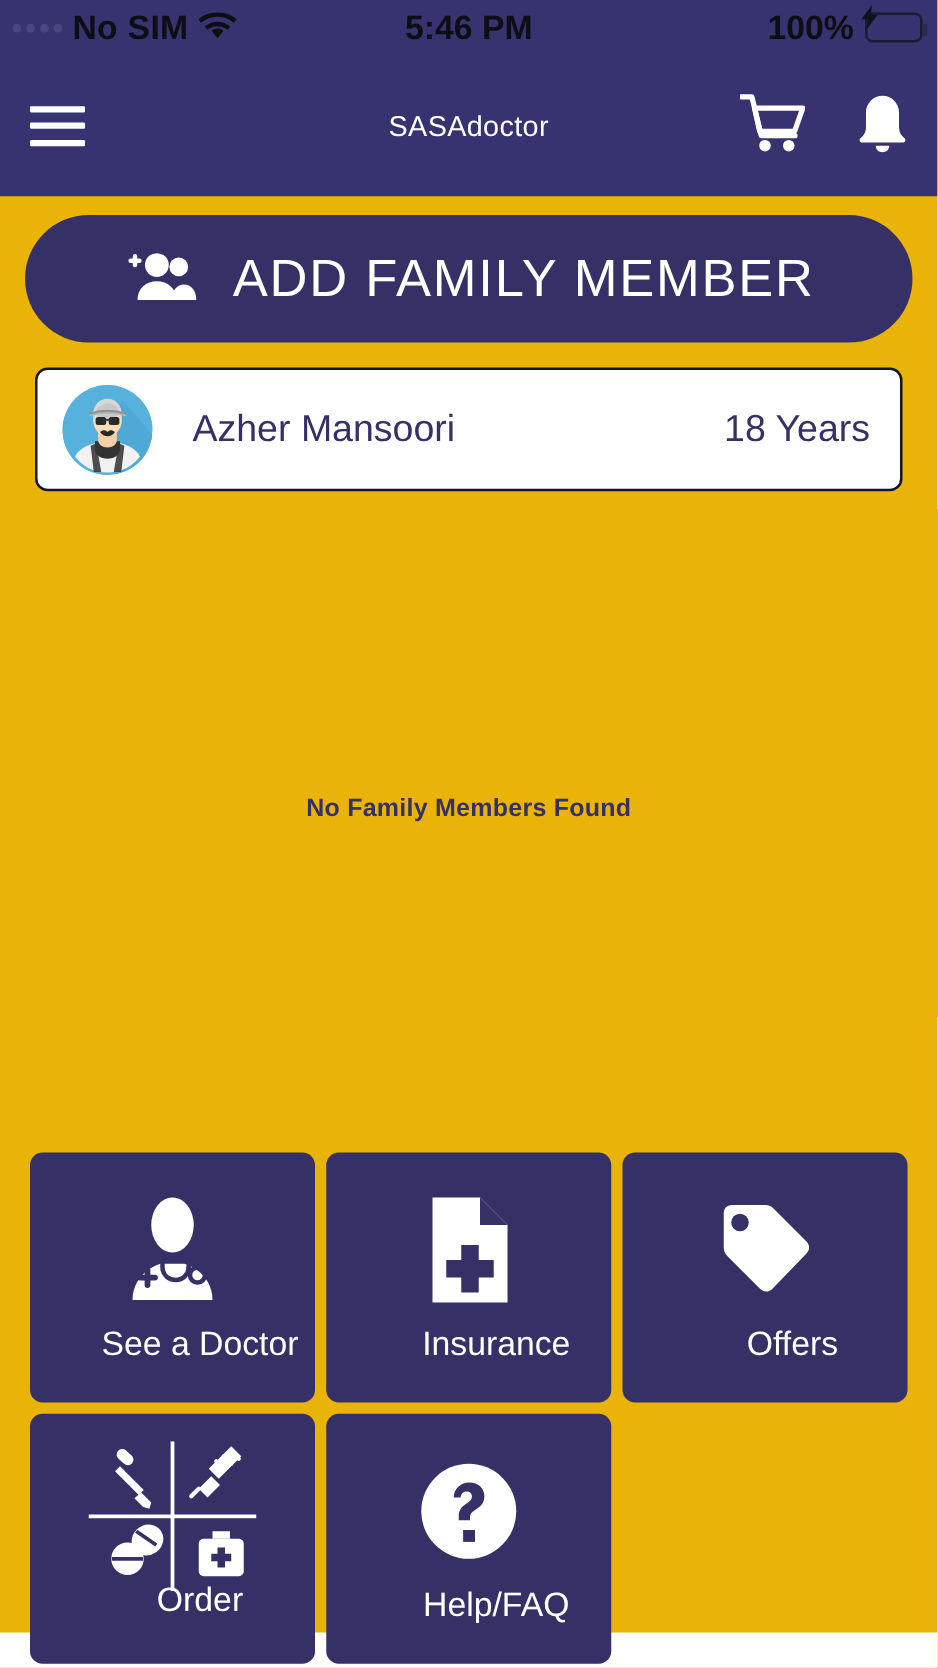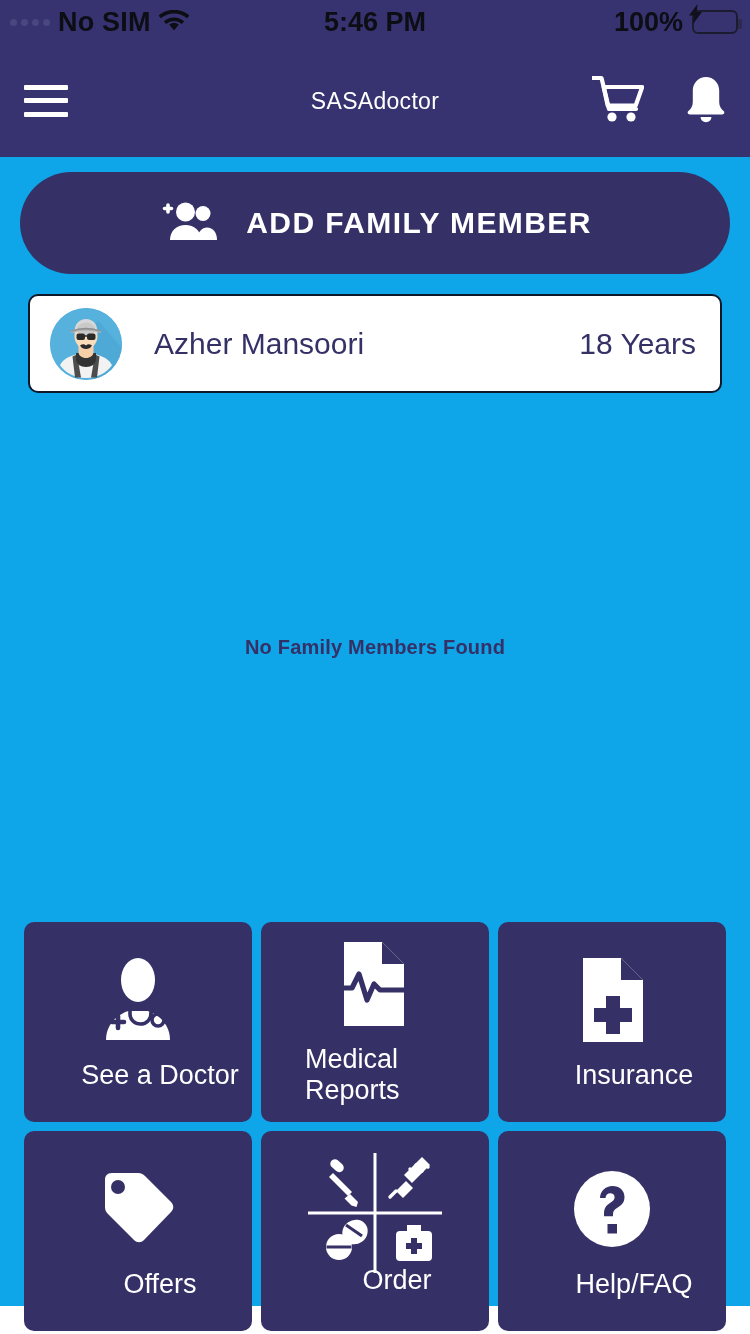--- a/index.html
+++ b/index.html
@@ -2,21 +2,21 @@
 <html><head>
 <meta charset="utf-8">
 <style>
   * { margin:0; padding:0; box-sizing:border-box; }
   html, body {
     width:750px; height:1334px;
     background:#ffffff;
     font-family:"Liberation Sans", sans-serif;
     overflow:hidden;
   }
-  #app { position:relative; width:750px; height:1306px; background:#0ea5e9; }
+  #app { position:relative; width:750px; height:1306px; background:#eab308; }
 
   
   .statusbar{
     position:absolute; top:0; left:0; width:750px; height:44px;
     background:#373370;
     display:flex; align-items:center;
   }
   .sb-left{ position:absolute; left:10px; display:flex; align-items:center; gap:8px; }
   .sig-dots{ display:flex; gap:4px; align-items:flex-end; }
   .sig-dots i{ display:block; width:7px; height:7px; border-radius:50%; background:#4a4680; }
@@ -62,21 +62,21 @@
   .nav-icons .ic{ cursor:pointer; display:block; }
 
   
   .add-btn{
     position:absolute; left:20px; top:172px; width:710px; height:102px;
     background:#353167; border:none; border-radius:51px;
     display:flex; align-items:center; justify-content:center; gap:26px;
     cursor:pointer;
   }
   .add-btn .label{
-    color:#ffffff; font-size:30px; font-weight:700; letter-spacing:1.4px;
+    color:#ffffff; font-size:42px; font-weight:400; letter-spacing:1.4px;
   }
 
   
   .member-card{
     position:absolute; left:28px; top:294px; width:694px; height:99px;
     background:#ffffff; border:2px solid #0f172a; border-radius:10px;
     display:flex; align-items:center; padding:0 24px 0 20px; cursor:pointer;
   }
   .avatar{
     width:72px; height:72px; border-radius:50%; overflow:hidden;
@@ -231,31 +231,20 @@
           <path d="M14 84 c0-16 12-26 22.5-29 h19 C66 58 78 68 78 84 Z" fill="#ffffff"></path>
           <path d="M38 52 v6 c0 6 5 10 10.5 10 c6 0 10.5-4.5 10.5-11 V52" fill="none" stroke="#353167" stroke-width="3.6" stroke-linecap="round"></path>
           <path d="M59 57 v6" fill="none" stroke="#353167" stroke-width="3.6"></path>
           <circle cx="66" cy="64" r="6" fill="none" stroke="#353167" stroke-width="3.6"></circle>
           <path d="M26 60 v12 M20 66 h12" stroke="#353167" stroke-width="4.6" stroke-linecap="round"></path>
         </svg>
       </span>
       <span class="tlabel">See a Doctor</span>
     </div>
 
-    <div class="tile">
-      <span class="ticon">
-        <svg width="82" height="92" viewBox="0 0 82 92">
-          <path d="M10 4 h38 l22 22 v62 h-60 Z" fill="#ffffff"></path>
-          <path d="M48 4 v22 h22 Z" fill="#353167"></path>
-          <path d="M48 5.5 l20.5 20.5 h-20.5 Z" fill="#ffffff" opacity=".0"></path>
-          <path d="M0 50 h18 l7 -14 l8 26 l7 -16 l6 6 h30" fill="none" stroke="#353167" stroke-width="5.2" stroke-linejoin="round" stroke-linecap="round"></path>
-        </svg>
-      </span>
-      <span class="tlabel">Medical Reports</span>
-    </div>
 
     <div class="tile">
       <span class="ticon">
         <svg width="82" height="92" viewBox="0 0 82 92">
           <path d="M12 4 h38 l22 22 v62 h-60 Z" fill="#ffffff"></path>
           <path d="M50 4 v22 h22 Z" fill="#353167"></path>
           <path d="M35 42 h14 v12 h12 v14 h-12 v12 h-14 v-12 h-12 v-14 h12 Z" fill="#353167"></path>
         </svg>
       </span>
       <span class="tlabel">Insurance</span>

